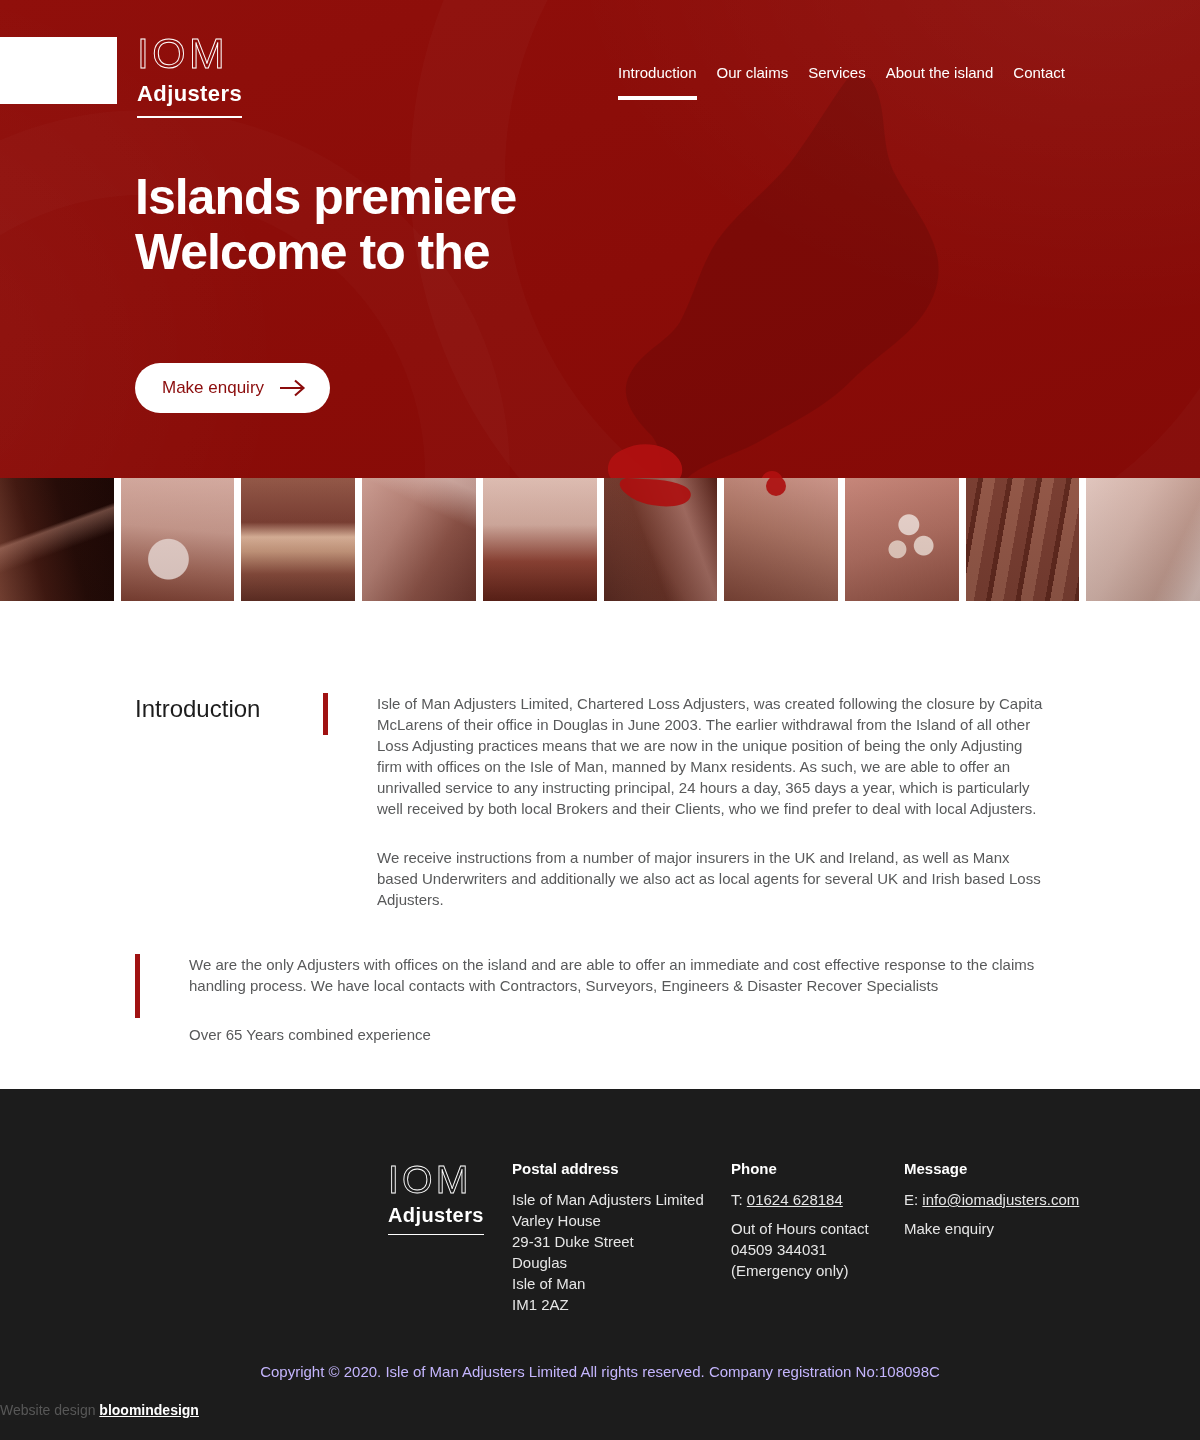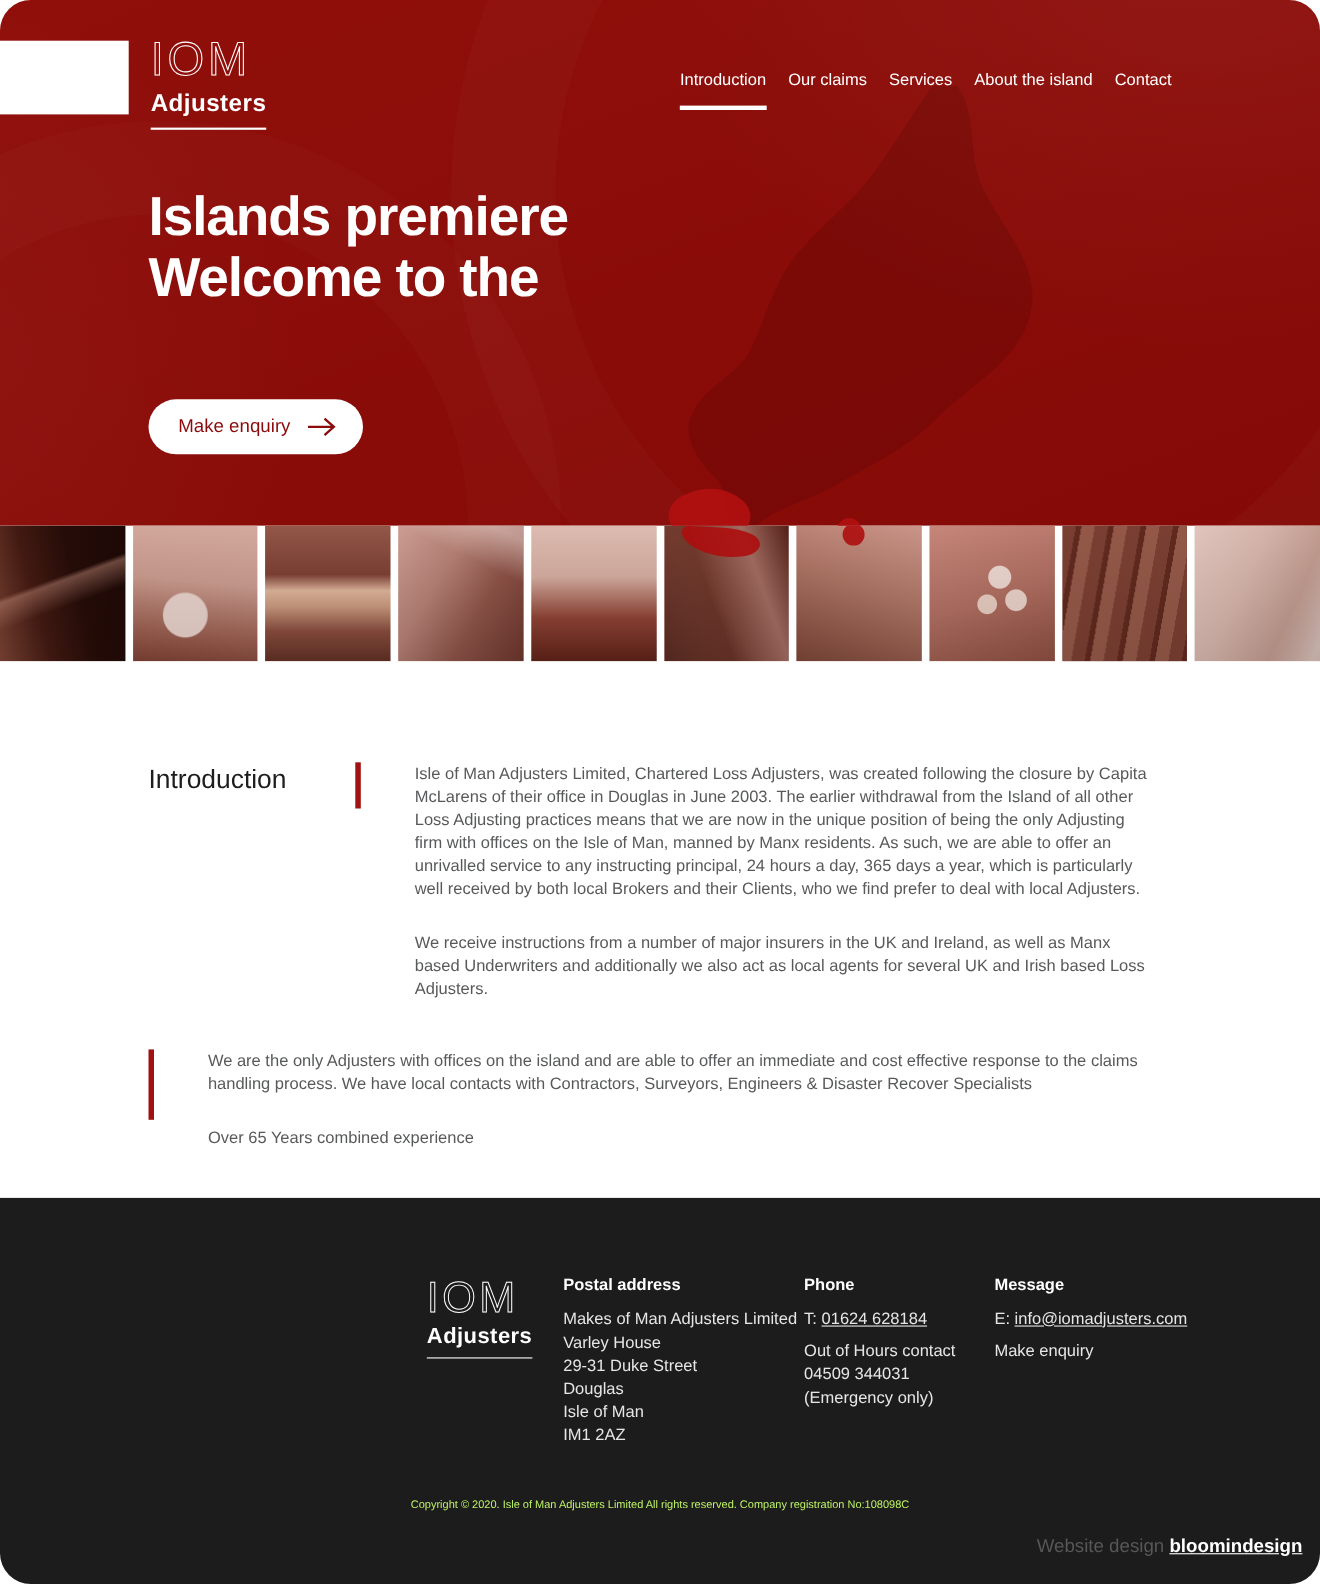--- a/index.html
+++ b/index.html
@@ -2,21 +2,21 @@
 <html><head>
 <meta charset="utf-8">
 <style>
   * { box-sizing: border-box; }
   html,body { margin:0; padding:0; }
   body {
     width:1200px; height:1440px;
     font-family:"Liberation Sans","DejaVu Sans",sans-serif;
     background:#ffffff;
   }
-  .page { width:1200px; height:1440px; overflow:hidden; position:relative;border-radius:28px; }
+  .page { width:1200px; height:1440px; overflow:hidden; position:relative; }
 
   
   header.hero {
     position:relative; width:1200px; height:478px;
     background:
       radial-gradient(900px 620px at 92% -10%, rgba(255,255,255,0.05), rgba(255,255,255,0) 60%),
       radial-gradient(700px 700px at -8% 75%, rgba(255,255,255,0.035), rgba(255,255,255,0) 55%),
       linear-gradient(160deg, #900f0b 0%, #8a0c08 55%, #850a07 100%);
     overflow:hidden;
   }
@@ -124,22 +124,22 @@
     margin-top:4px; padding-bottom:7px; border-bottom:1.5px solid #ffffff;
   }
   .fcol h3 { margin:0 0 10px 0; font-size:15px; font-weight:bold; color:#ffffff; }
   .fcol { font-size:15px; line-height:21px; }
   .fcol-postal { width:219px; flex-shrink:0; }
   .fcol-phone { width:173px; flex-shrink:0; }
   .fline { margin:0; }
   .fblock { margin-top:8px; }
   .flink { color:#e6e6e6; text-decoration:underline; cursor:pointer; }
   .fplain { color:#e6e6e6; text-decoration:none; cursor:pointer; }
-  .copyright { margin:48px 0 0 0; text-align:center; font-size:10px; color:#bef264; }
-  .design { margin:22px 16px 0 0; text-align:right; font-size:17px; color:#575757; }
+  .copyright { margin:48px 0 0 0; text-align:center; font-size:15px; color:#c4b5fd; }
+  .design { margin:22px 16px 0 0; text-align:left; font-size:14px; color:#575757; }
   .design a { color:#ffffff; font-weight:bold; text-decoration:underline; cursor:pointer; }
 </style>
 </head>
 <body>
 
 <div class="page">
 
   <header class="hero">
     <svg class="hero-map" viewBox="0 0 490 420" aria-hidden="true">
       <path fill="#000000" opacity="0.10" d="M310,0 C330,28 318,66 336,98 C356,136 388,168 376,210 C364,252 322,272 292,302
@@ -227,21 +227,21 @@
           <svg class="logo-mark-svg" width="88" height="42" viewBox="0 0 112 48">
             <text x="0" y="42" font-size="50" letter-spacing="4" fill="none" stroke="#ffffff" stroke-width="1.1" font-family="Liberation Sans, DejaVu Sans, sans-serif">IOM</text>
           </svg>
           <div class="logo-word">Adjusters</div>
         </div>
       </div>
 
       <div class="fcol fcol-postal">
         <h3>Postal address</h3>
         <div id="postal-lines">
-            <div class="fline">Makes of Man Adjusters Limited</div>
+            <div class="fline">Isle of Man Adjusters Limited</div>
             <div class="fline">Varley House</div>
             <div class="fline">29-31 Duke Street</div>
             <div class="fline">Douglas</div>
             <div class="fline">Isle of Man</div>
             <div class="fline">IM1 2AZ</div>
           </div>
       </div>
 
       <div class="fcol fcol-phone">
         <h3>Phone</h3>

